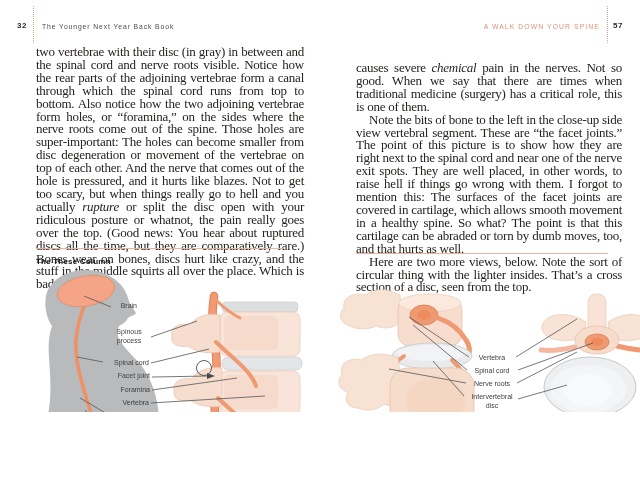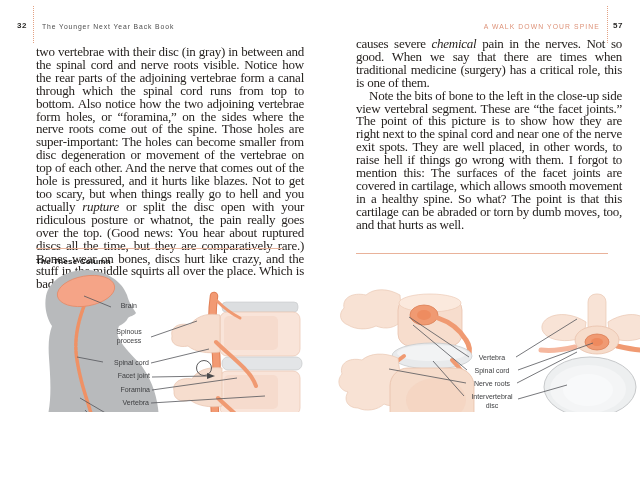--- a/index.html
+++ b/index.html
@@ -36,23 +36,24 @@
   <div class="dotrule" style="left:33px;top:6px;height:37px;"></div>
   <span class="runhead" style="left:42px;top:23px;">The Younger Next Year Back Book</span>
 
   <span class="runhead-r" style="left:450px;top:23px;width:150px;">A WALK DOWN YOUR SPINE</span>
   <div class="dotrule" style="left:607px;top:6px;height:37px;"></div>
   <span class="folio" style="left:613px;top:21px;">57</span>
 
   <div class="textcol" style="left:36px;top:46px;width:268px;">
       <div class="para">two vertebrae with their disc (in gray) in between and the spinal cord and nerve roots visible. Notice how the rear parts of the adjoining vertebrae form a canal through which the spinal cord runs from top to bottom. Also notice how the two adjoining vertebrae form holes, or “foramina,” on the sides where the nerve roots come out of the spine. Those holes are super-important: The holes can become smaller from disc degeneration or movement of the vertebrae on top of each other. And the nerve that comes out of the hole is pressured, and it hurts like blazes. Not to get too scary, but when things really go to hell and you actually <i>rupture</i> or split the disc open with your ridiculous posture or whatnot, the pain really goes over the top. (Good news: You hear about ruptured discs all the time, but they are comparatively rare.) Bones wear on bones, discs hurt like crazy, and the stuff in the middle squirts all over the place. Which is bad because it</div>
     </div>
-  <div class="textcol" style="left:356px;top:38px;width:266px;">
+  <div class="textcol" style="left:356px;top:62px;width:266px;">
       <div class="para">causes severe <i>chemical</i> pain in the nerves. Not so good. When we say that there are times when traditional medicine (surgery) has a critical role, this is one of them.</div>
       <div class="para indent">Note the bits of bone to the left in the close-up side view vertebral segment. These are “the facet joints.” The point of this picture is to show how they are right next to the spinal cord and near one of the nerve exit spots. They are well placed, in other words, to raise hell if things go wrong with them. I forgot to mention this: The surfaces of the facet joints are covered in cartilage, which allows smooth movement in a healthy spine. So what? The point is that this cartilage can be abraded or torn by dumb moves, too, and that hurts as well.</div>
+      <div class="para indent">Here are two more views, below. Note the sort of circular thing with the lighter insides. That’s a cross section of a disc, seen from the top.</div>
     </div>
 
   <div class="figrule" style="left:36px;top:248px;width:247px;"></div>
   <div class="figheading" style="left:36px;top:257px;">The These Column</div>
 
   <svg style="left:0;top:0;width:640px;height:499px;" viewBox="0 0 640 499">
 
     <g>
       <path fill="#b8babc" d="M88,270 C106,271 122,281 127,295 C129,303 133,308 136,313 C134,316 130,316 128,318 C126,322 123,324 119,326 C117,331 117,335 119,339 C124,348 133,356 141,365 C150,377 156,392 158,408 C160,424 159,440 154,456 C151,466 149,476 149,488 L46,488 C43,474 41,458 43,442 C45,428 49,414 50,400 C51,386 50,372 49,358 C48,344 49,334 52,326 C47,318 44,308 46,296 C49,281 66,269 88,270 Z"></path>
       <path fill="none" stroke="#ef9165" stroke-width="3.5" stroke-linecap="round" stroke-dasharray="3 1.2" d="M84,306 C77,325 74,342 77,360 C81,384 86,396 90,410 C95,425 104,434 107,445 C109,457 101,468 96,479"></path>

